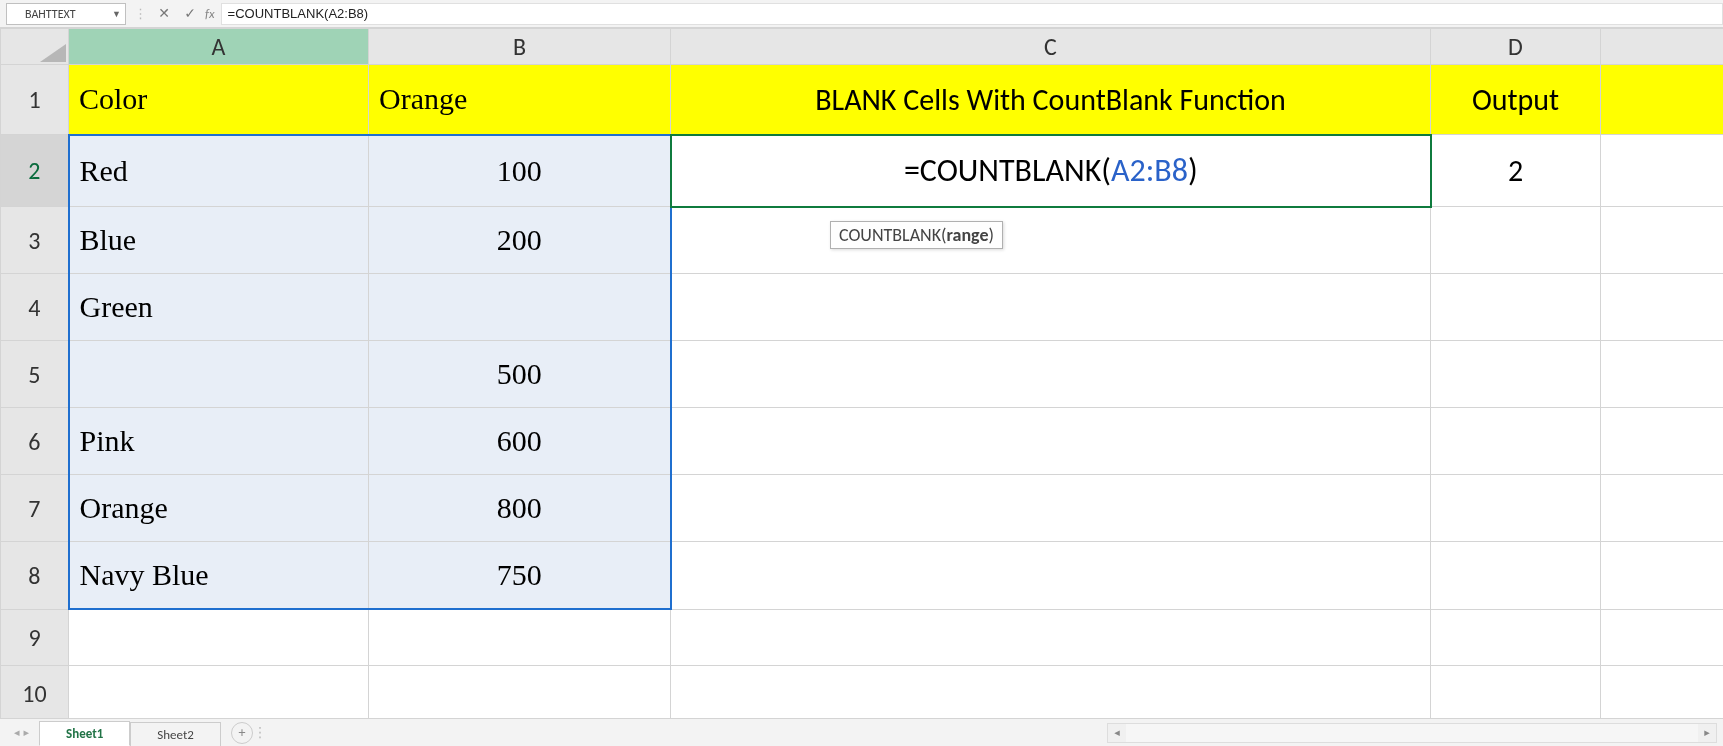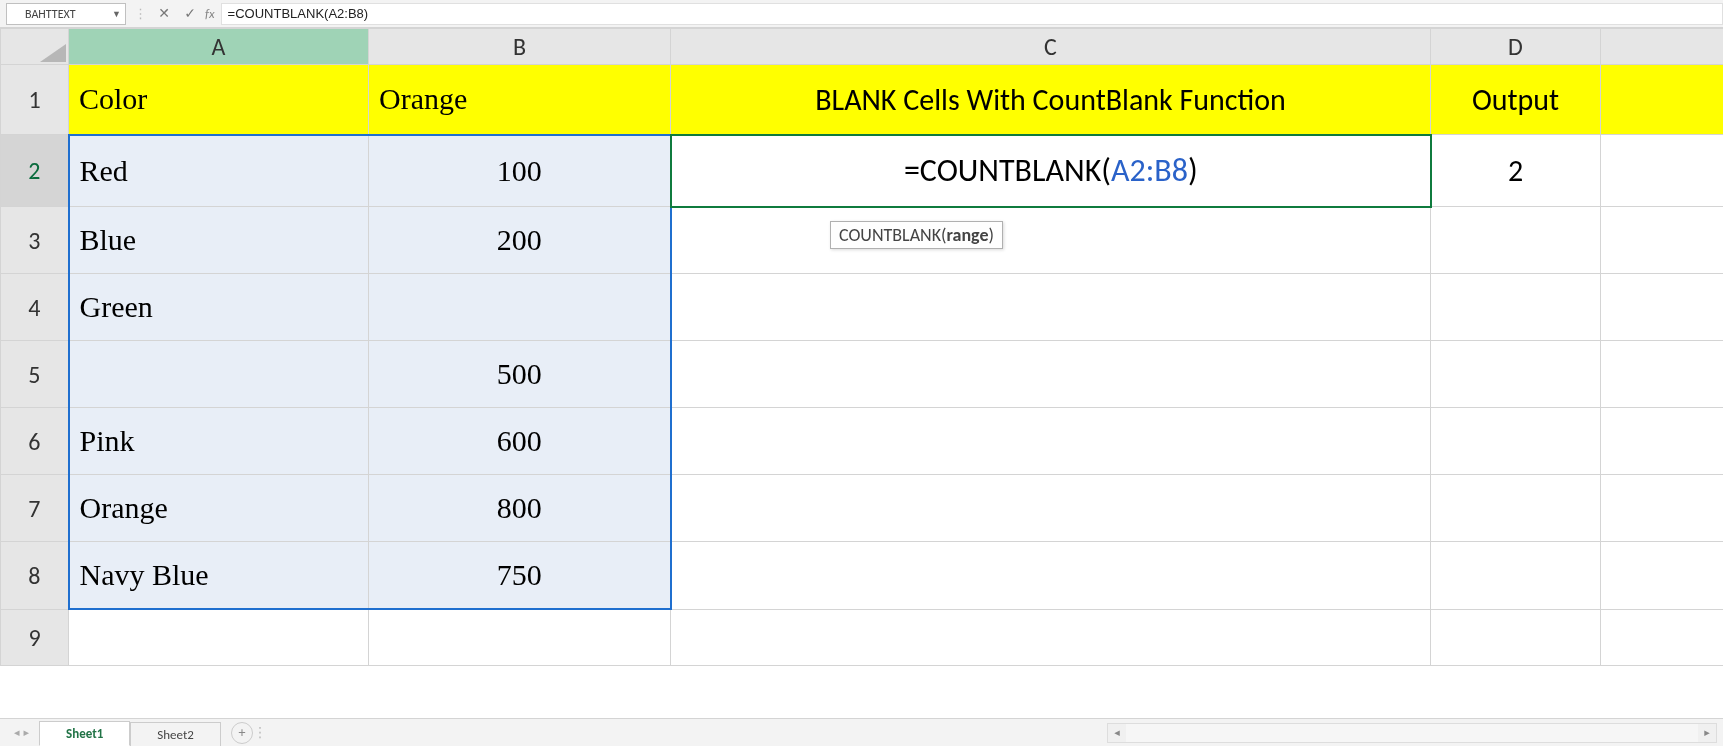--- a/index.html
+++ b/index.html
@@ -380,20 +380,28 @@
 
       <tr>
         <th class="row-head">9</th>
         <td class="colA"></td>
         <td class="colB"></td>
         <td class="colC"></td>
         <td class="colD"></td>
         <td></td>
       </tr>
 
+      <tr>
+        <th class="row-head">10</th>
+        <td class="colA"></td>
+        <td class="colB"></td>
+        <td class="colC"></td>
+        <td class="colD"></td>
+        <td></td>
+      </tr>
     </tbody>
   </table>
 
   <div class="tooltip">
     <span>COUNTBLANK(</span><b>range</b><span>)</span>
   </div>
 </div>
 
 <div class="tabs-bar">
   <div class="tab-nav">

